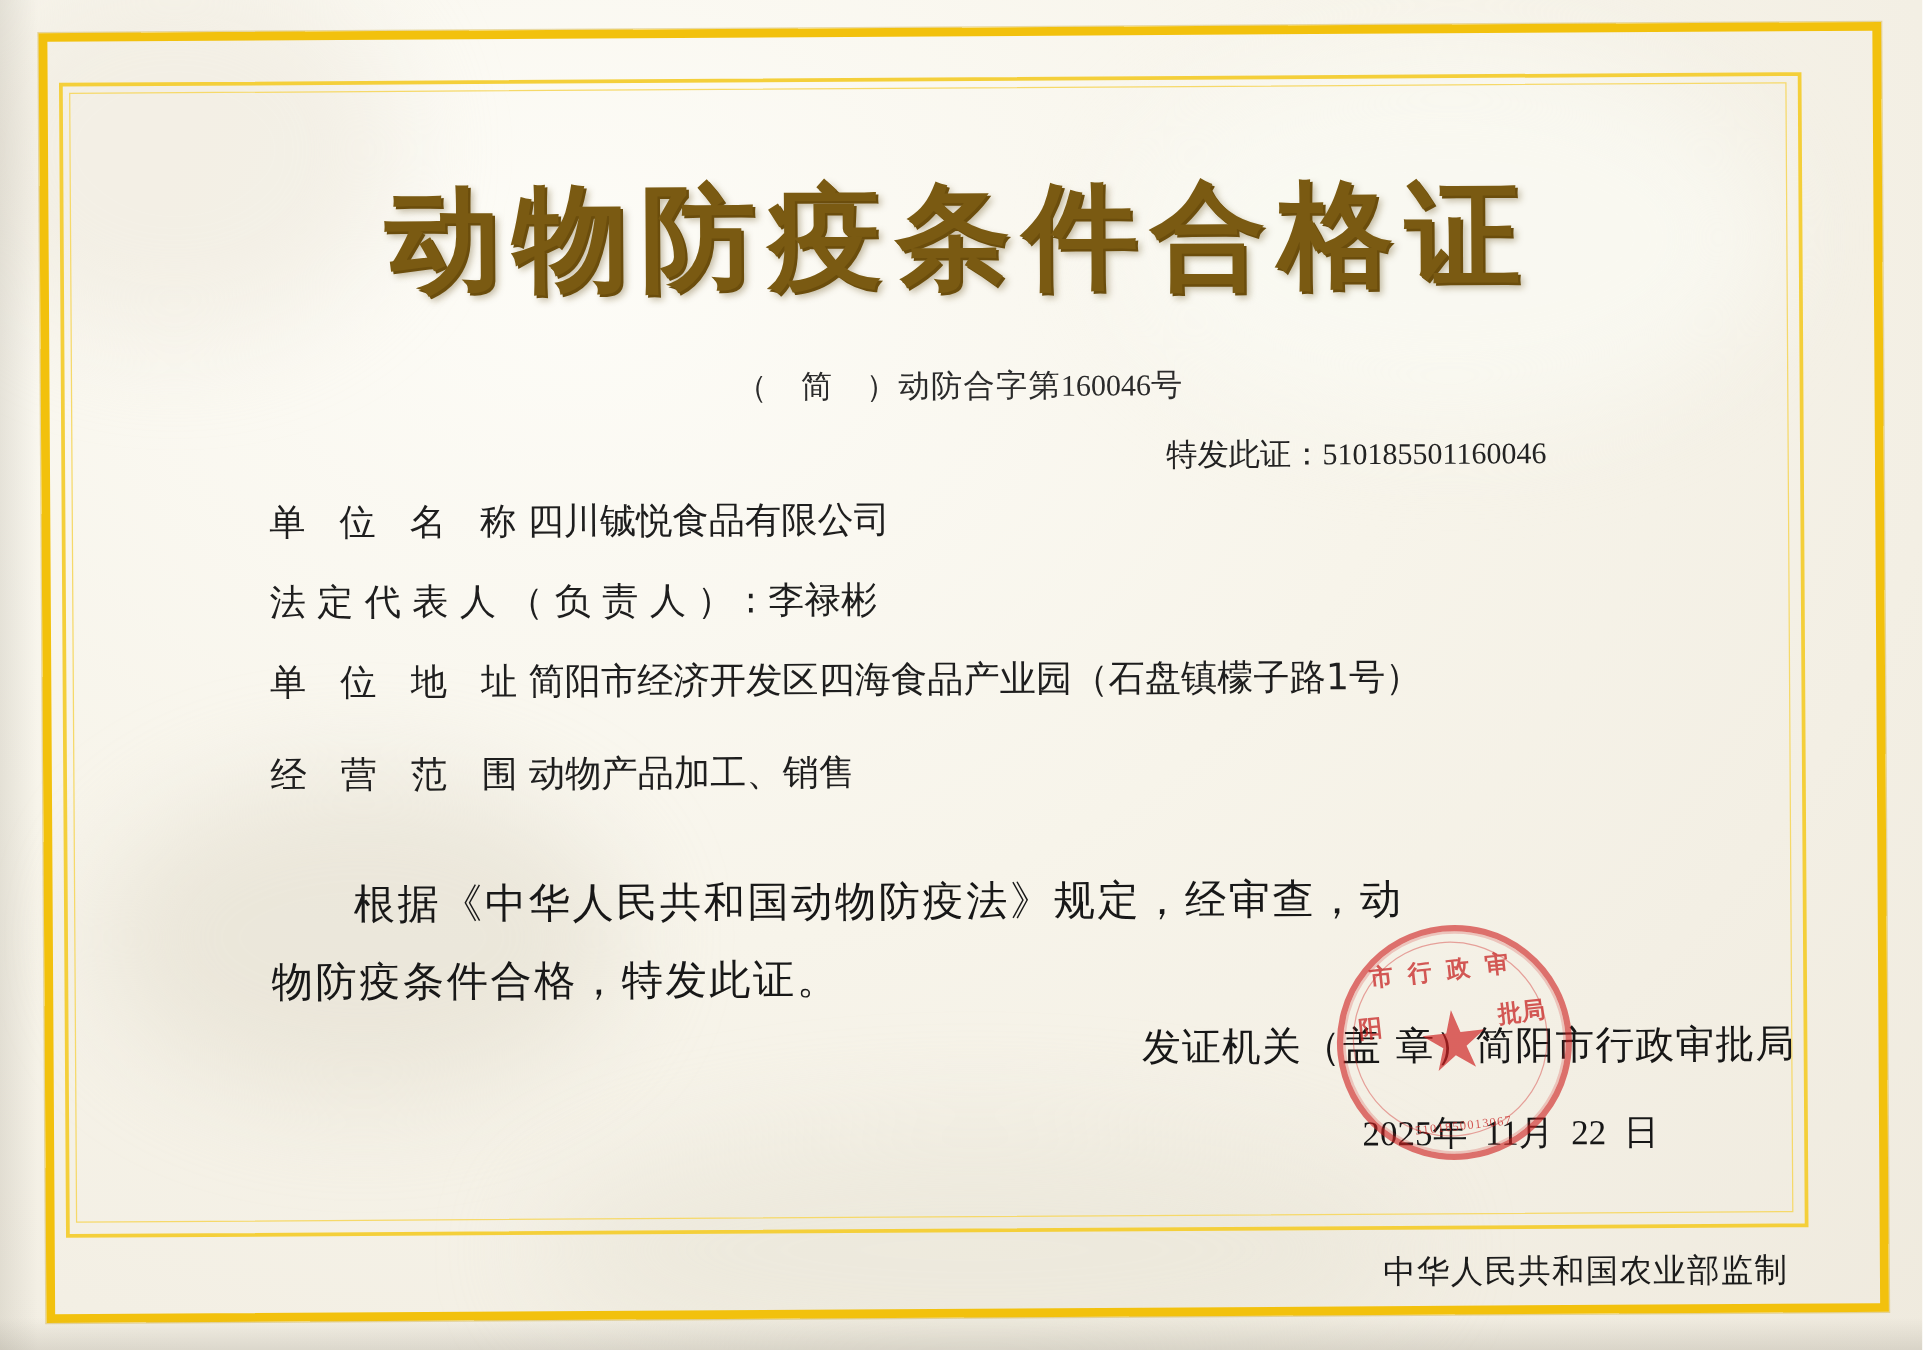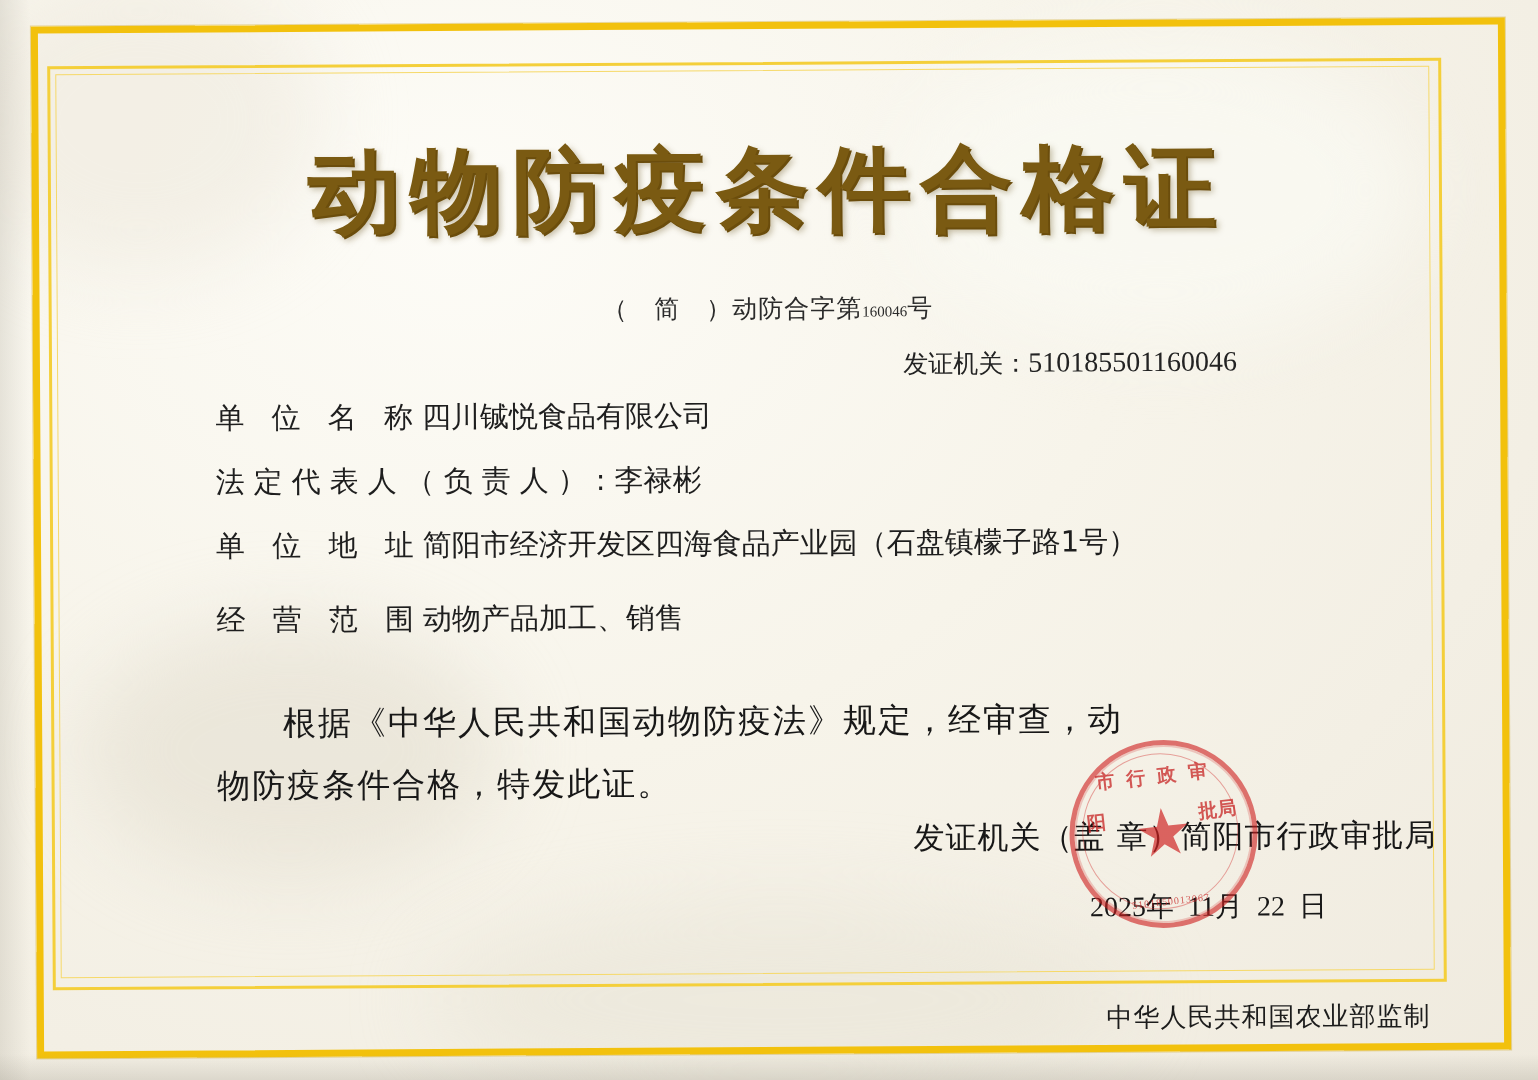--- a/index.html
+++ b/index.html
@@ -89,35 +89,35 @@
     top: 292px;
     width: 1538px;
     text-align: center;
     font-family: "DejaVu Sans", sans-serif;
     font-size: 25px;
     color: #2b2b2b;
     letter-spacing: 1px;
   }
   .subtitle .num {
     font-family: "Liberation Serif", serif;
-    font-size: 15px;
+    font-size: 24px;
     letter-spacing: 0;
   }
   .code-line {
     position: absolute;
     right: 300px;
     top: 348px;
     font-family: "DejaVu Sans", sans-serif;
     font-size: 25px;
     color: #232323;
     white-space: nowrap;
   }
   .code-line .val {
     font-family: "Liberation Serif", serif;
-    font-size: 28px;
+    font-size: 24px;
   }
 
   .field {
     position: absolute;
     left: 216px;
     font-family: "DejaVu Sans", sans-serif;
     font-size: 29px;
     color: #1e1e1e;
     white-space: nowrap;
   }
@@ -274,21 +274,21 @@
 
   <div class="content">
 
     <div class="title">动物防疫条件合格证</div>
 
     <div class="subtitle">
       <span>（　简　）动防合字第</span><span class="num">160046</span><span>号</span>
     </div>
 
     <div class="code-line">
-      <span>发证机关：</span><span class="val">510185501160046</span>
+      <span>特发此证：</span><span class="val">510185501160046</span>
     </div>
 
     <div class="field f1">
       <span class="label">单 位 名 称</span><span class="value">四川铖悦食品有限公司</span>
     </div>
 
     <div class="field f2">
       <span class="label">法定代表人（负责人）:</span><span class="value">李禄彬</span>
     </div>
 

